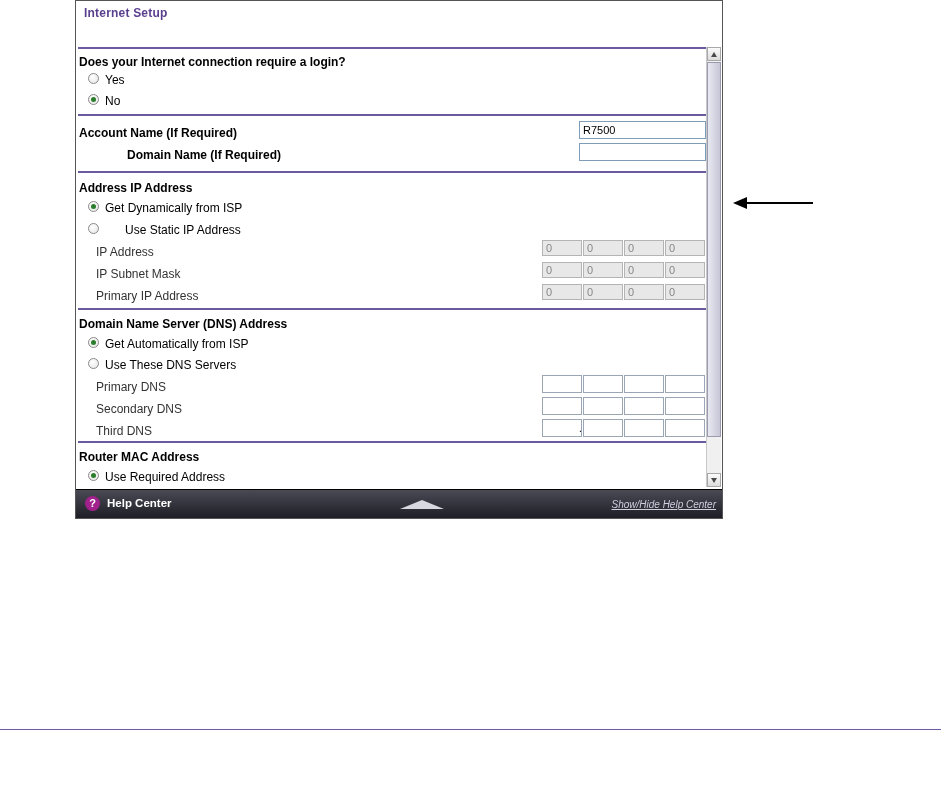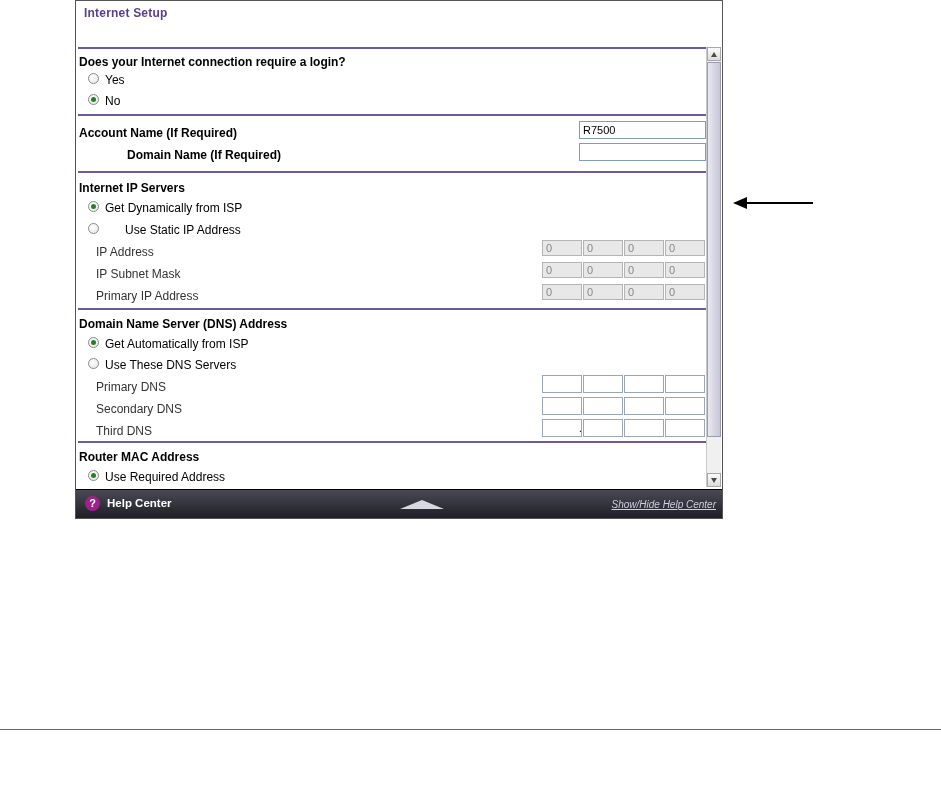--- a/index.html
+++ b/index.html
@@ -348,21 +348,21 @@
         <div class="sep" style="top:67px;"></div>
 
         <div class="lbl bold" style="left:3px; top:79px;">Account Name  (If Required)</div>
         <input class="txt big" style="left: 503px; top: 74px;" value="R7500">
 
         <div class="lbl bold" style="left:3px; top:101px;margin-left:48px;">Domain Name  (If Required)</div>
         <input class="txt big" style="left: 503px; top: 96px;" value="">
 
         <div class="sep" style="top:124px;"></div>
 
-        <div class="lbl bold" style="left:3px; top:134px;">Internet IP Servers</div>
+        <div class="lbl bold" style="left:3px; top:134px;">Address IP Address</div>
 
         <div class="radio on" style="left:12px; top:154px;"></div>
         <div class="lbl" style="left:29px; top:154px;">Get Dynamically from ISP</div>
 
         <div class="radio" style="left:12px; top:176px;"></div>
         <div class="lbl" style="left:29px; top:176px;margin-left:20px;">Use Static IP Address</div>
 
         <div class="lbl sub" style="left:20px; top:198px;">IP Address</div>
         <input class="txt octet" style="left: 466px; top: 193px;" value="0">
         <span class="dot" style="left:509px; top:197px;">.</span>

